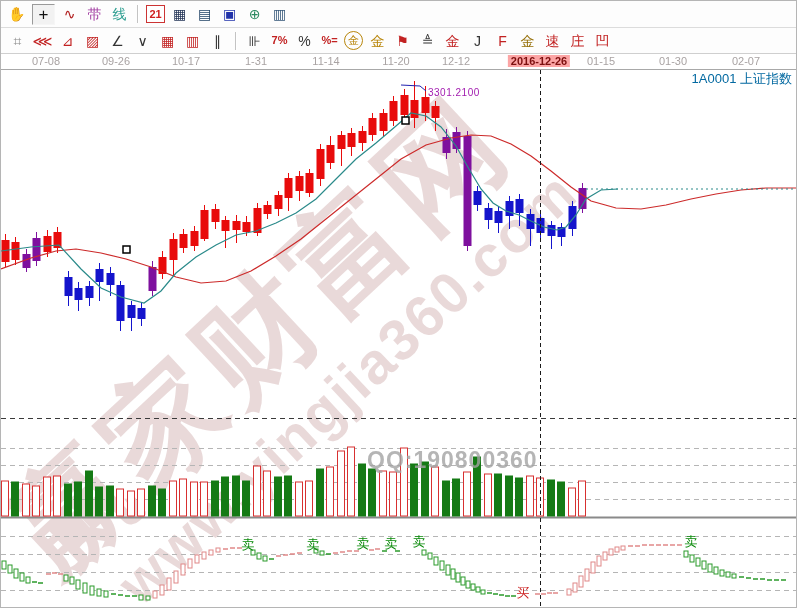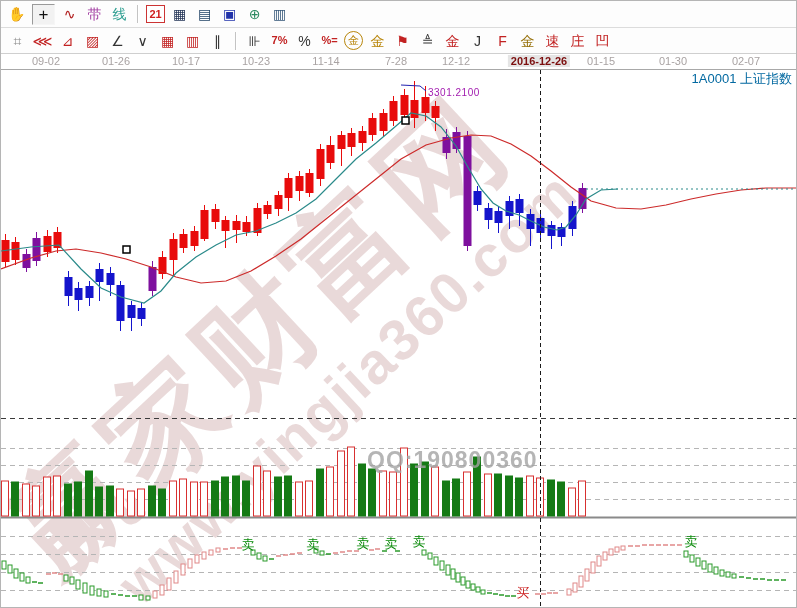--- a/index.html
+++ b/index.html
@@ -11,21 +11,21 @@
   .tb2{top:27px;height:26px;border-bottom:1px solid #cfcfcf}
   .icon{width:21px;height:19px;display:flex;align-items:center;justify-content:center;
         font-size:14px;line-height:1;cursor:pointer;user-select:none}
   .icon.small{font-size:11px;font-weight:bold}
   .icon.sel{border:1px solid;border-color:#9a9a9a #f6f6f6 #f6f6f6 #9a9a9a;background:#f2f2f2;font-size:17px}
   .icon.cal{border:1px solid #c33;font-size:11px;font-weight:bold;width:17px;height:16px;background:#fff}
   .icon.circ{border:1px solid #b8860b;border-radius:50%;width:17px;height:17px;font-size:11px}
   .sep{width:1px;height:18px;background:#c3c3c3;border-right:1px solid #fff;margin:0 3px}
   .dates{position:absolute;top:53px;left:0;width:100%;height:15px;z-index:8;background:transparent}
   .dlabel{position:absolute;top:1px;transform:translateX(-50%);font-size:11px;color:#a9a3a3;white-space:nowrap}
-  .dlabel.hl{background:#e5e5e5;color:#7c0f0f;font-weight:bold;padding:0 3px}
+  .dlabel.hl{background:#fca5a5;color:#7c0f0f;font-weight:bold;padding:0 3px}
   .sym{position:absolute;right:4px;top:69px;font-size:13px;font-weight:normal;color:#0369a1;z-index:6}
   .anno{position:absolute;left:427px;top:86px;font-size:10px;color:#a21caf;z-index:6;letter-spacing:.5px}
   .qq{position:absolute;left:366px;top:446px;font-size:23px;font-weight:bold;color:#a3a3a3;
       opacity:.8;letter-spacing:1px;z-index:5}
   .wm{position:absolute;color:rgba(198,155,155,.38);font-weight:bold;pointer-events:none;
       white-space:nowrap;z-index:1;transform-origin:0 50%}
   .wm1{left:28px;top:470px;font-size:118px;transform:rotate(-43deg);letter-spacing:8px}
   .wm2{left:126px;top:558px;font-size:58px;transform:rotate(-43deg);letter-spacing:2px}
   #chart-svg{position:absolute;left:0;top:0;z-index:2}
 </style>
@@ -70,26 +70,26 @@
       <span class="icon" style="color: rgb(194, 34, 34);">金</span>
       <span class="icon" style="color: rgb(51, 51, 51);">J</span>
       <span class="icon" style="color: rgb(194, 34, 34);">F</span>
       <span class="icon" style="color: rgb(150, 112, 10);">金</span>
       <span class="icon" style="color: rgb(194, 34, 34);">速</span>
       <span class="icon" style="color: rgb(194, 34, 34);">庄</span>
       <span class="icon" style="color: rgb(194, 34, 34);">凹</span>
     </div>
 
   <div class="dates" id="date-axis">
-      <div class="dlabel" style="left: 45px;">09-02</div>
-      <div class="dlabel" style="left: 115px;">01-26</div>
+      <div class="dlabel" style="left: 45px;">07-08</div>
+      <div class="dlabel" style="left: 115px;">09-26</div>
       <div class="dlabel" style="left: 185px;">10-17</div>
-      <div class="dlabel" style="left: 255px;">10-23</div>
+      <div class="dlabel" style="left: 255px;">1-31</div>
       <div class="dlabel" style="left: 325px;">11-14</div>
-      <div class="dlabel" style="left: 395px;">7-28</div>
+      <div class="dlabel" style="left: 395px;">11-20</div>
       <div class="dlabel" style="left: 455px; text-align: center;">12-12</div>
       <div class="dlabel hl" style="left: 538px;">2016-12-26</div>
       <div class="dlabel" style="left: 600px;">01-15</div>
       <div class="dlabel" style="left: 672px;">01-30</div>
       <div class="dlabel" style="left: 745px;">02-07</div>
     </div>
 
   <div class="wm wm1">赢家财富网</div>
   <div class="wm wm2">www.yingjia360.com</div>
 

